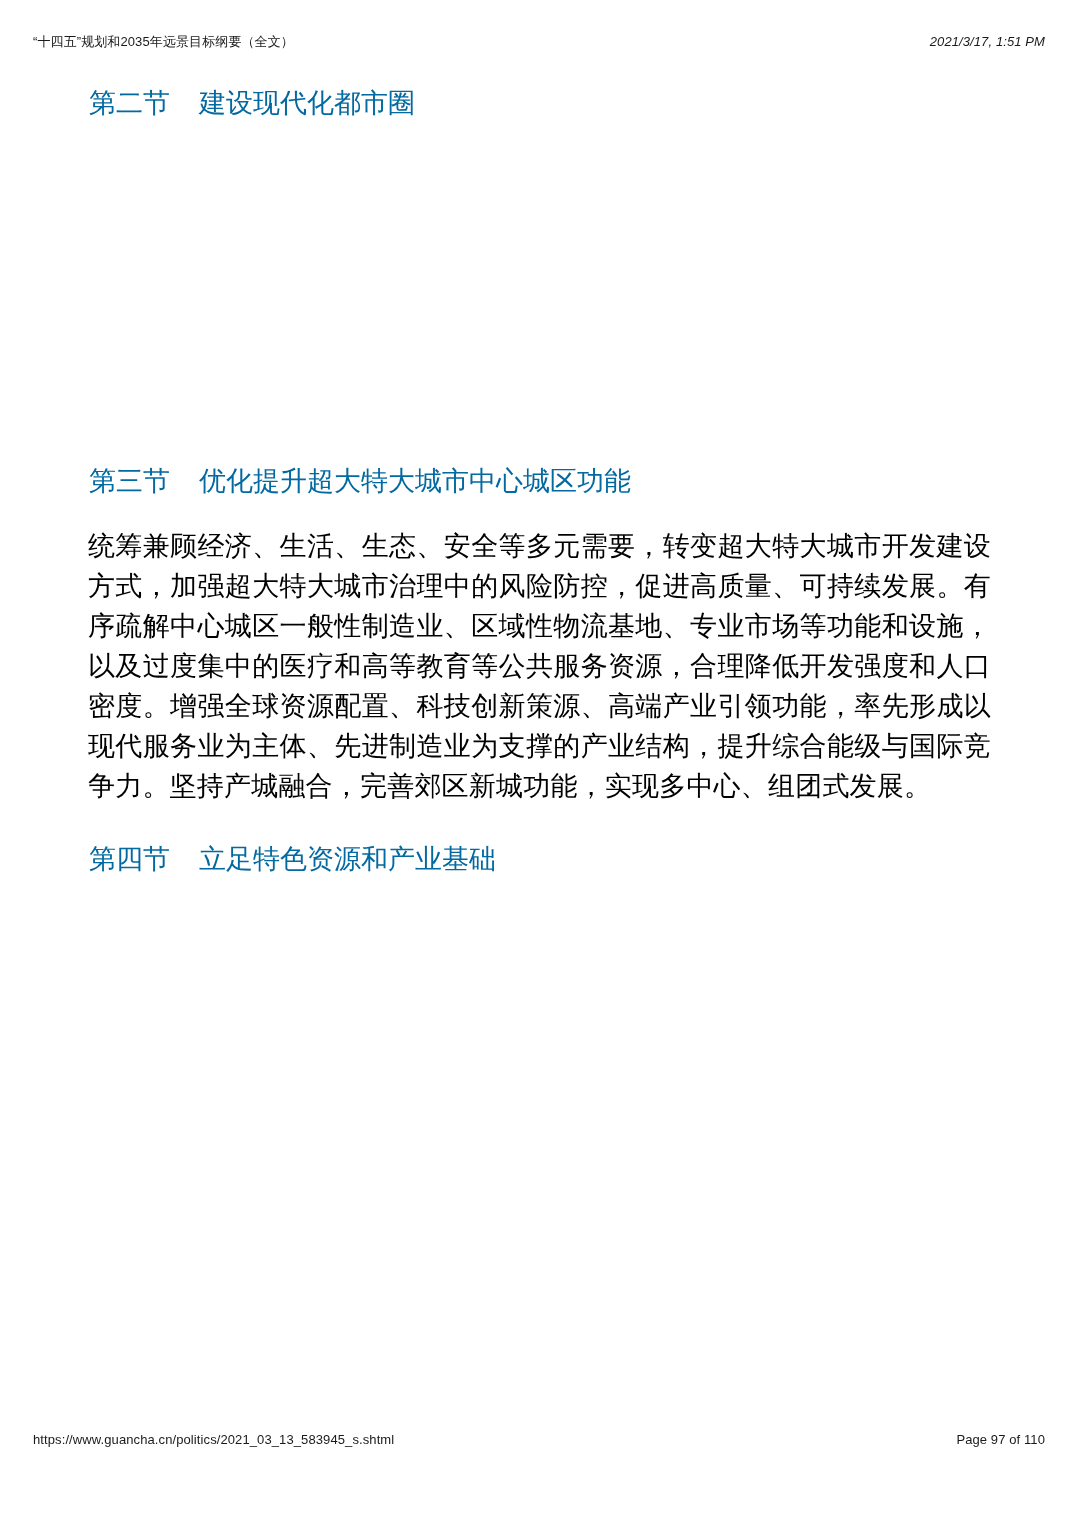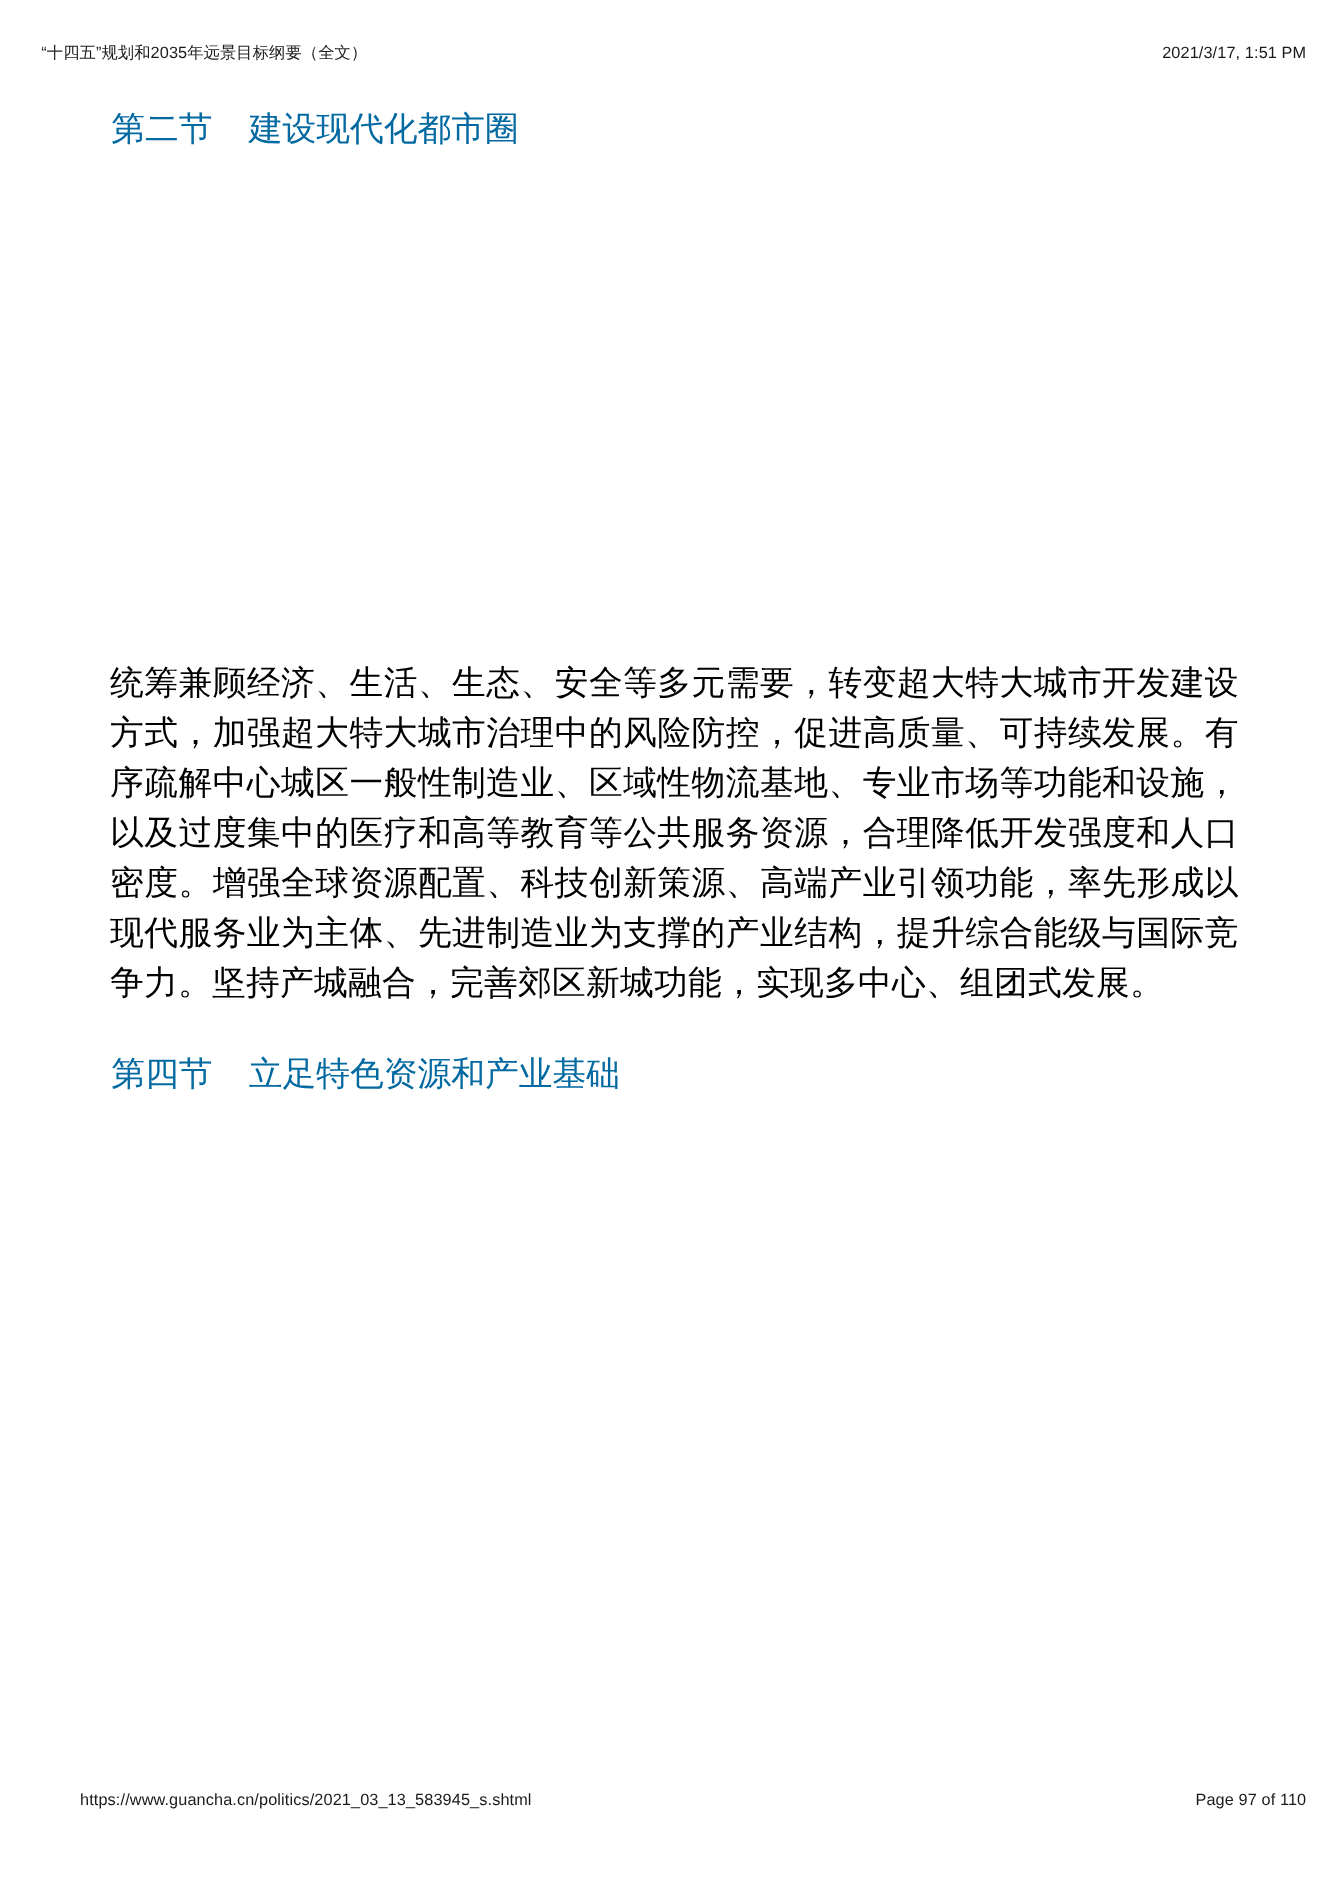--- a/index.html
+++ b/index.html
@@ -18,22 +18,22 @@
   }
   .meta {
     position: absolute;
     font-size: 13px;
     line-height: 16px;
     color: #1a1a1a;
     letter-spacing: 0.1px;
     white-space: nowrap;
   }
   .header-left  { top: 31px; left: 30px; }
-  .header-right { top: 31px; right: 30px; }
-  .footer-left  { top: 1429px; left: 30px; margin-left: 31px; }
+  .header-right { top: 31px; right: 30px; font-style: italic; }
+  .footer-left  { top: 1429px; left: 30px; }
   .footer-right { top: 1429px; right: 30px; }
   .heading {
     position: absolute;
     left: 85px;
     font-size: 27px;
     font-weight: 400;
     line-height: 40px;
     white-space: nowrap;
     color: #0369a1;
   }
@@ -54,20 +54,23 @@
 
 <div class="page">
 
   <div class="meta header-left">“十四五”规划和2035年远景目标纲要（全文）</div>
   <div class="meta header-right">2021/3/17, 1:51 PM</div>
 
   <div class="heading" style="top:80px">
     <span class="section-number">第二节</span><span class="section-title">建设现代化都市圈</span>
   </div>
 
+  <div class="heading" style="top:458px">
+    <span class="section-number">第三节</span><span class="section-title">优化提升超大特大城市中心城区功能</span>
+  </div>
   <div class="para" style="top:523px">统筹兼顾经济、生活、生态、安全等多元需要，转变超大特大城市开发建设方式，加强超大特大城市治理中的风险防控，促进高质量、可持续发展。有序疏解中心城区一般性制造业、区域性物流基地、专业市场等功能和设施，以及过度集中的医疗和高等教育等公共服务资源，合理降低开发强度和人口密度。增强全球资源配置、科技创新策源、高端产业引领功能，率先形成以现代服务业为主体、先进制造业为支撑的产业结构，提升综合能级与国际竞争力。坚持产城融合，完善郊区新城功能，实现多中心、组团式发展。</div>
 
   <div class="heading" style="top:836px">
     <span class="section-number">第四节</span><span class="section-title">立足特色资源和产业基础</span>
   </div>
 
 
   <div class="meta footer-left">https://www.guancha.cn/politics/2021_03_13_583945_s.shtml</div>
   <div class="meta footer-right">Page 97 of 110</div>
 

